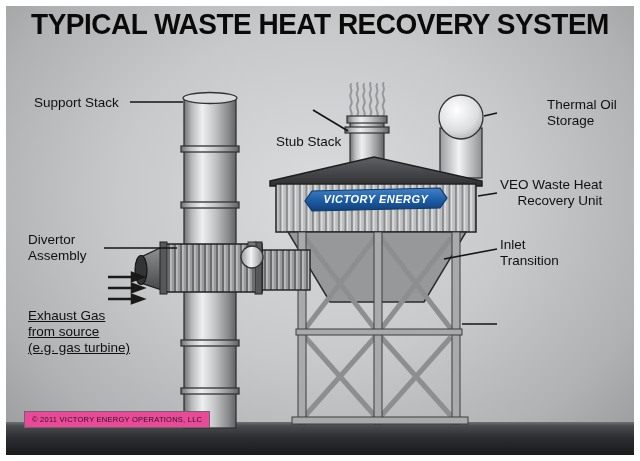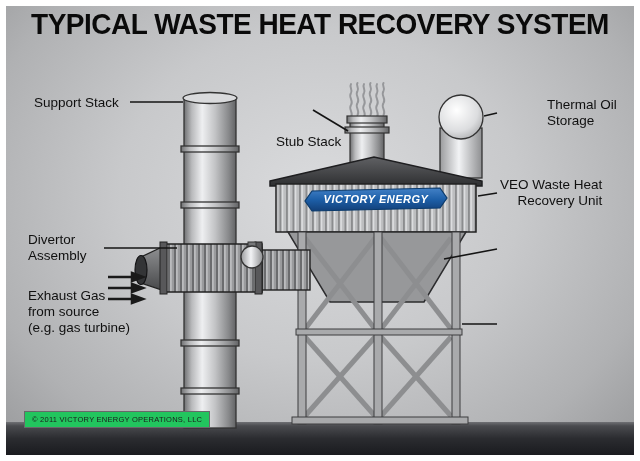--- a/index.html
+++ b/index.html
@@ -23,21 +23,21 @@
     text-align:center; font-size:28px; font-weight:700;
     letter-spacing:-0.5px; color:#0a0a0a;
     transform:scaleY(1.08); transform-origin:top center;
   }
   .label {
     position:absolute; font-size:13.5px; line-height:1.17;
     color:#101010; white-space:pre-line;
   }
   .copyright {
     position:absolute; left:24px; top:411px;
-    background:#22c55e; border:1px solid #68686a;
+    background:#ec4899; border:1px solid #68686a;
     padding:3px 7px; font-size:7.5px; letter-spacing:0.25px;
     color:#1c1c1c; white-space:nowrap;
   }
 </style>
 </head>
 <body>
 
 <div class="frame">
   <div class="canvas-bg"></div>
 
@@ -198,22 +198,24 @@
 
   <div class="label" style="left:500px; top:97px;margin-left:47px;">Thermal Oil
 Storage</div>
 
   <div class="label" style="left:500px; top:177px;text-align:right;">VEO Waste Heat
 Recovery Unit</div>
 
   <div class="label" style="left:28px; top:232px;">Divertor
 Assembly</div>
 
-  <div class="label" style="left:28px; top:288px;">Exhaust Gas
+  <div class="label" style="left:28px; top:308px;text-decoration:underline;">Exhaust Gas
 from source
 (e.g. gas turbine)</div>
 
+  <div class="label" style="left:500px; top:237px;">Inlet
+Transition</div>
 
 
   <div class="copyright">
     <span>© 2011 VICTORY ENERGY OPERATIONS, LLC</span>
   </div>
 </div>
 
 </body></html>

